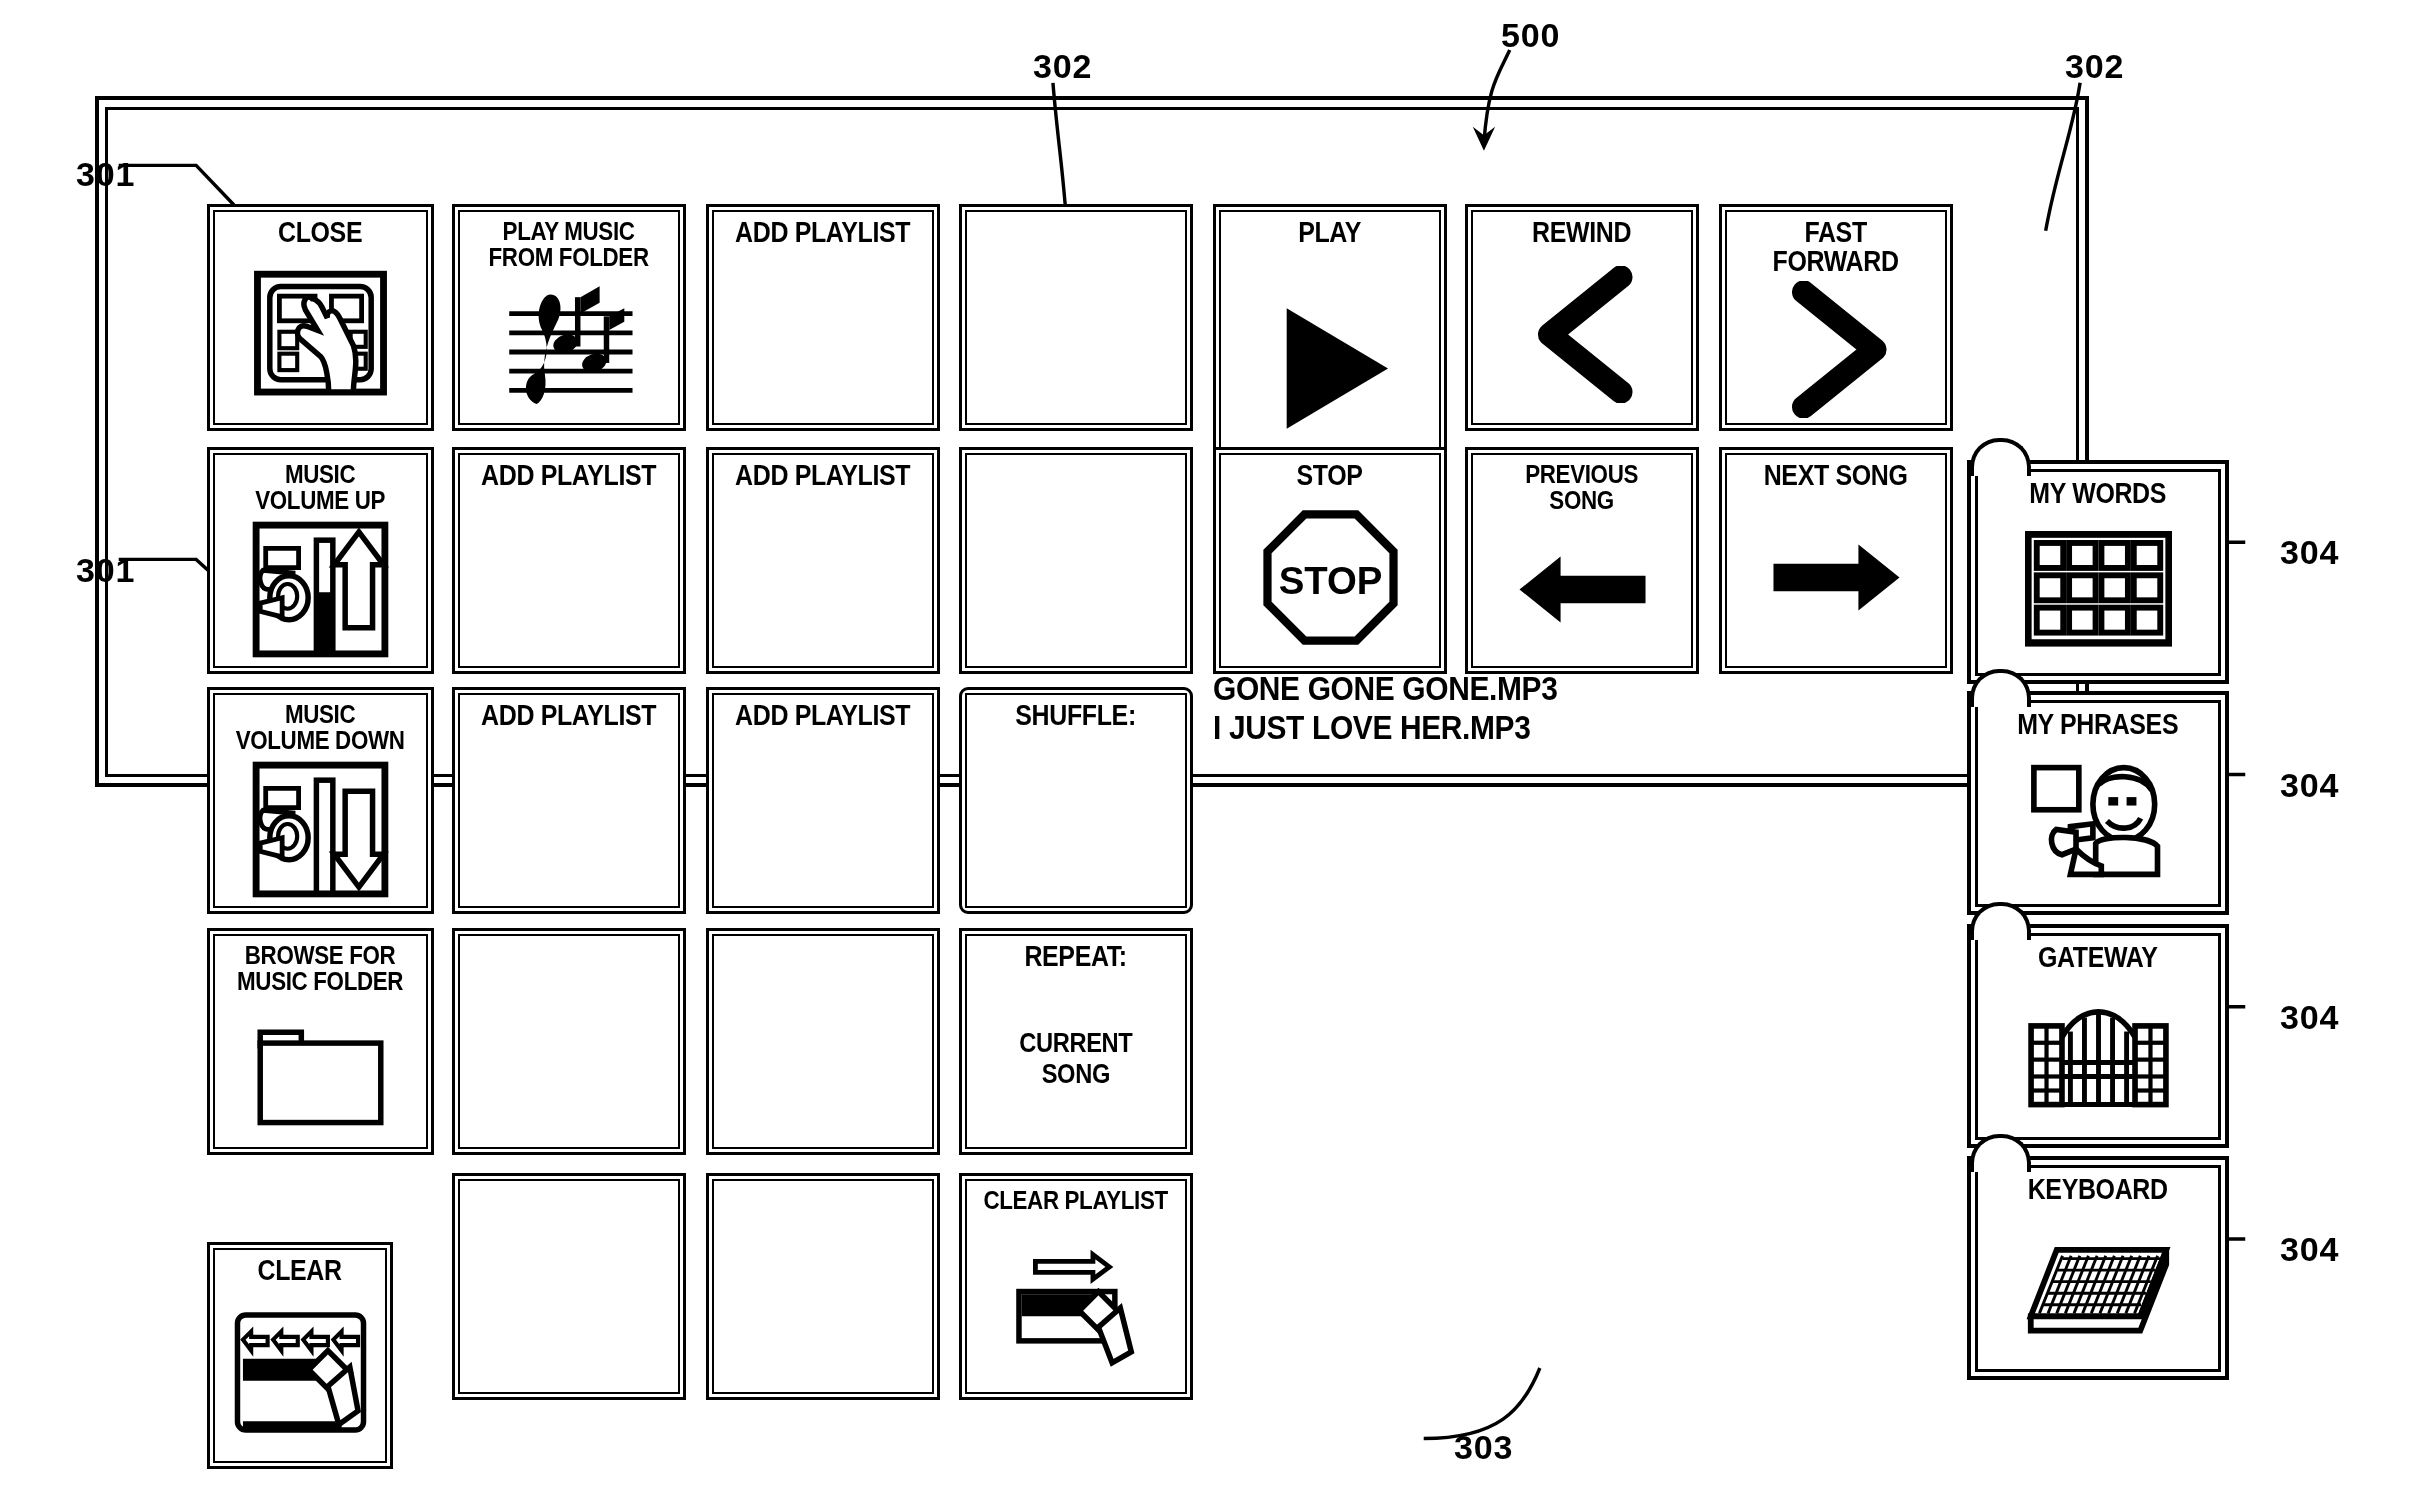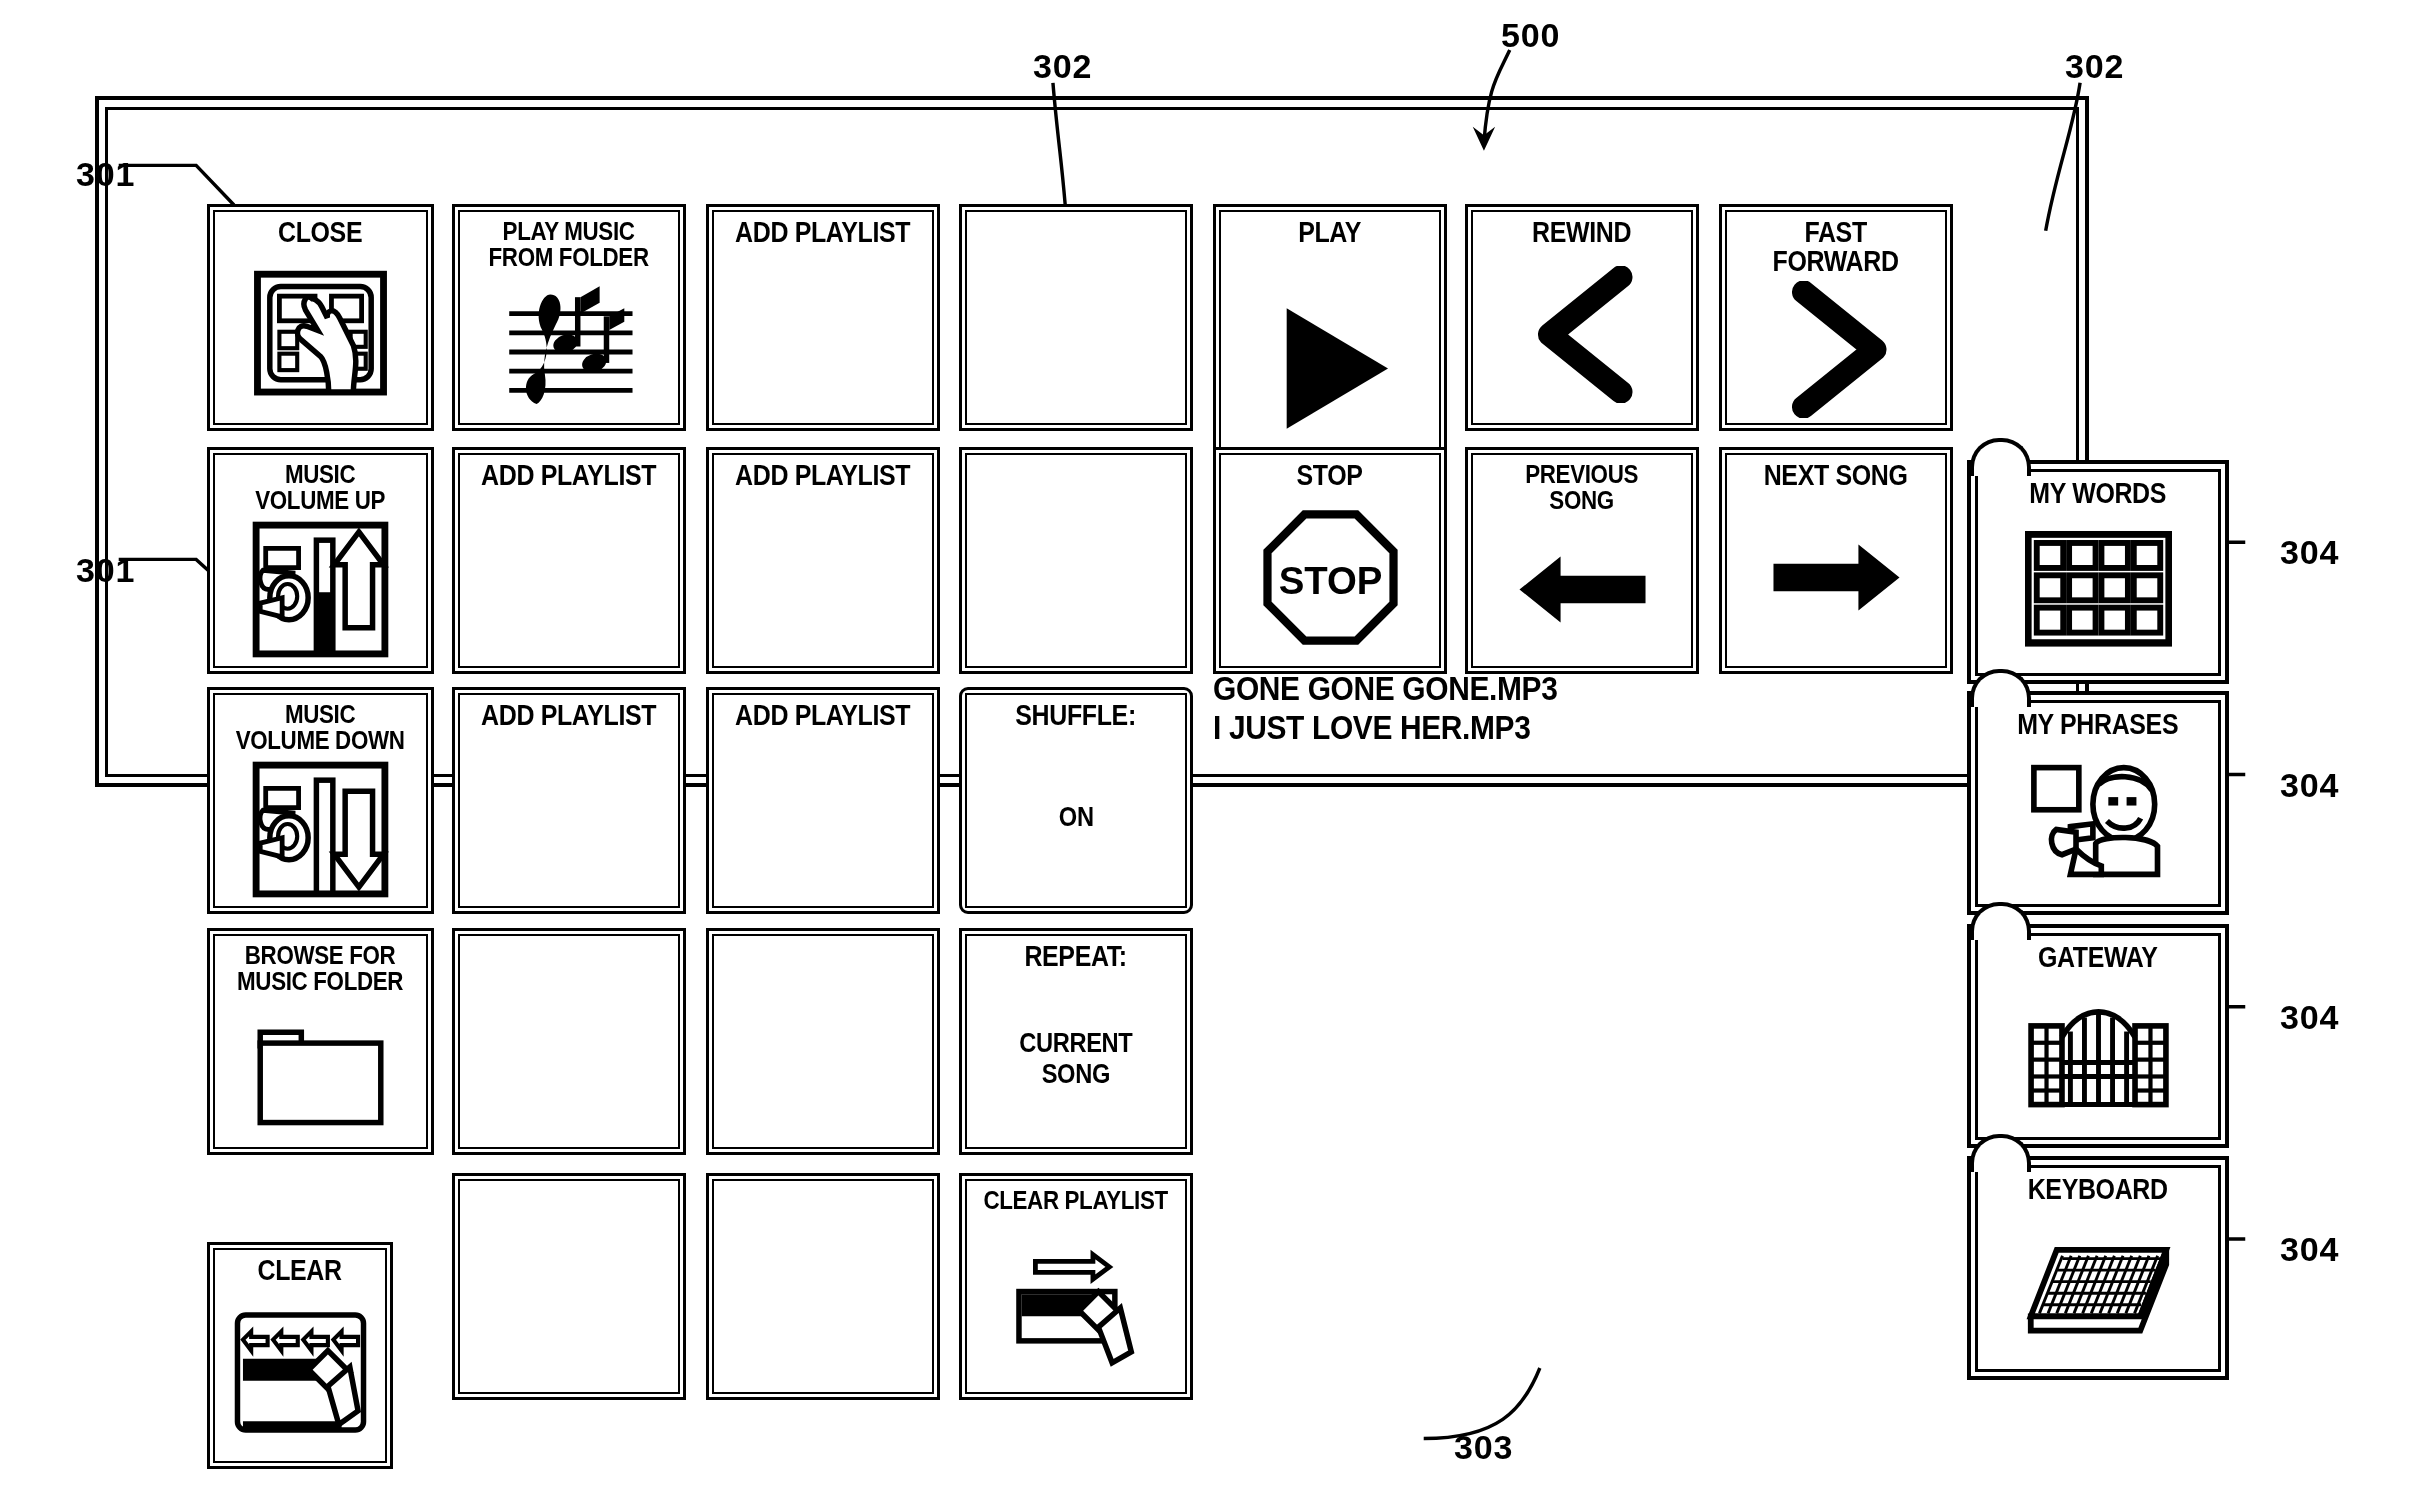--- a/index.html
+++ b/index.html
@@ -291,25 +291,20 @@
       <div class="inner">
         <div class="lbl" style="font-size: 29px;">
           <div>ADD PLAYLIST</div>
         </div>
       </div>
     </div>
     <div class="cell" style="left: 959px; top: 687px; width: 234px; height: 227px; border-radius: 9px;">
       <div class="inner">
         <div class="lbl" style="font-size: 29px;">
           <div>SHUFFLE:</div>
-        </div>
-        <div class="ico">
-          <div class="val" style="font-size: 27.5px; line-height: 1.1;">
-            <div>ON</div>
-          </div>
         </div>
       </div>
     </div>
     <div class="cell" style="left: 207px; top: 928px; width: 227px; height: 227px;">
       <div class="inner">
         <div class="lbl" style="font-size: 26px;">
           <div>BROWSE FOR</div>
           <div>MUSIC FOLDER</div>
         </div>
         <div class="ico">

